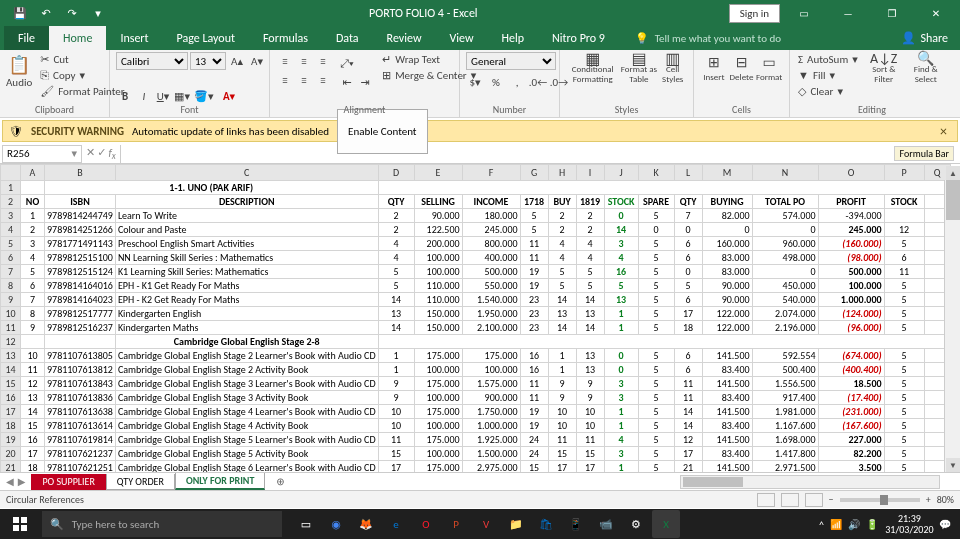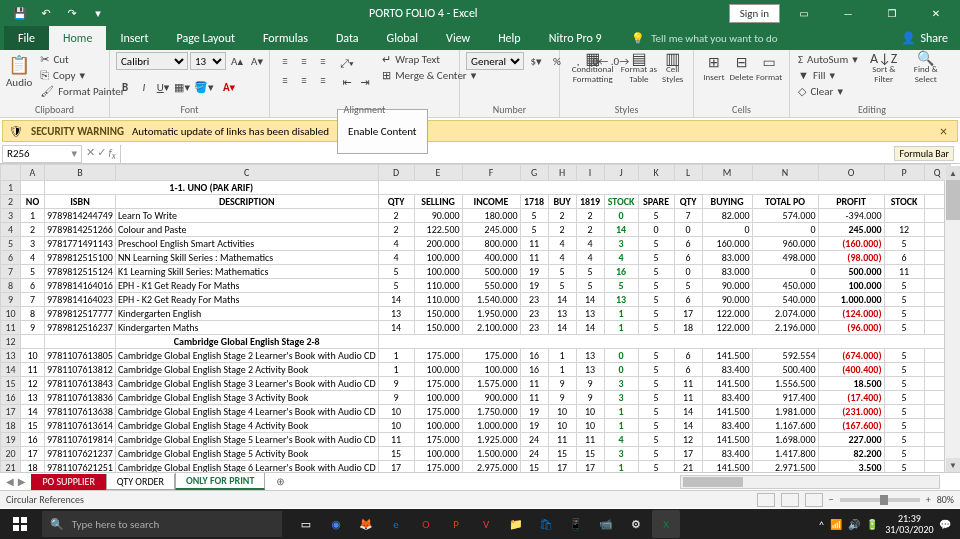--- a/index.html
+++ b/index.html
@@ -52,21 +52,21 @@
 
 .grid-wrap { position: relative; height: 308px; overflow: hidden; }
 .grid { border-collapse: collapse; table-layout: fixed; font-size: 10px; }
 .grid th, .grid td { border: 1px solid #d4d4d4; height: 13px; padding: 0 2px; white-space: nowrap; overflow: hidden; }
 .grid .colhdr th { background: #e6e6e6; text-align: center; font-weight: normal; color: #333; height: 16px; }
 .grid .rowhdr { background: #e6e6e6; text-align: center; font-weight: normal; width: 20px; color: #333; }
 .grid .hdr { background: #fff; font-weight: bold; text-align: center; }
 .grid td.num { text-align: right; }
 .grid td.ctr { text-align: center; }
 .grid td.grn { color: #0a8020; font-weight: bold; }
-.grid td.redb { color: #c00; font-weight: bold; }
+.grid td.redb { color: #c00; font-weight: bold; font-style: italic; }
 .section-row td { text-align: center; font-weight: bold; }
 .vscroll { position: absolute; right: 0; top: 16px; bottom: 0; width: 16px; background: #f0f0f0; border-left: 1px solid #ccc; }
 .vscroll-thumb { position: absolute; top: 0; width: 14px; height: 40px; background: #c0c0c0; left: 1px; }
 .vscroll-arr { position: absolute; width: 14px; height: 14px; left: 1px; background: #e0e0e0; display: flex; align-items: center; justify-content: center; font-size: 8px; color: #555; }
 
 
 .sheet-tabs { height: 18px; display: flex; align-items: center; border-top: 1px solid #ccc; background: #fff; font-size: 10px; position: relative; }
 .st-nav { display: flex; gap: 4px; padding: 0 6px; color: #888; }
 .st-tab { border: 1px solid #aaa; border-top: none; padding: 1px 10px; background: #fff; }
 .st-tab.red { background: #c00020; color: #fff; border-color: #c00020; }
@@ -112,21 +112,21 @@
   </div>
 </div>
 
 <div class="ribbon-tabs">
   <div class="rtab file">File</div>
   <div class="rtab active">Home</div>
   <div class="rtab">Insert</div>
   <div class="rtab">Page Layout</div>
   <div class="rtab">Formulas</div>
   <div class="rtab">Data</div>
-  <div class="rtab">Global</div>
+  <div class="rtab">Review</div>
   <div class="rtab">View</div>
   <div class="rtab">Help</div>
   <div class="rtab">Nitro Pro 9</div>
   <div class="tell-me">
     <span>💡</span>
     <span>Tell me what you want to do</span>
   </div>
   <div class="rtab-spacer"></div>
   <div class="share-btn">
     <span>👤</span>
@@ -149,21 +149,21 @@
         <div class="small-item"><span>⎘</span><span>Copy</span> ▾</div>
         <div class="small-item">
             <span>🖌</span>
             <span>Format Painter</span>
           </div>
       </div>
     </div>
     <div class="rg-label">Clipboard</div>
   </div>
   <div class="ribbon-group" style="width:160px">
-    <div class="rg-inner" style="flex-direction:column;gap:8px">
+    <div class="rg-inner" style="flex-direction:column;gap:17px">
       <div style="display:flex;gap:2px">
         <select class="font-select" style="width:72px"><option>Calibri</option></select>
         <select class="font-select" style="width:36px"><option>13</option></select>
         <span class="ag-btn">A▴</span>
         <span class="ag-btn">A▾</span>
       </div>
       <div class="style-row">
         <span class="ag-btn">
             <b>B</b>
           </span>
@@ -199,21 +199,21 @@
         <div class="small-item">
             <span>↵</span>
             <span>Wrap Text</span>
           </div>
         <div class="small-item"><span>⊞</span><span>Merge &amp; Center</span> ▾</div>
       </div>
     </div>
     <div class="rg-label">Alignment</div>
   </div>
   <div class="ribbon-group" style="width:100px">
-    <div class="rg-inner" style="flex-direction:row;gap:3px">
+    <div class="rg-inner" style="flex-direction:column;gap:3px">
       <select class="font-select" style="width:90px"><option>General</option></select>
       <div class="style-row" style="gap:3px">
         <span class="ag-btn">$▾</span>
         <span class="ag-btn">%</span>
         <span class="ag-btn">,</span>
         <span class="ag-btn">.0←</span>
         <span class="ag-btn">.0→</span>
       </div>
     </div>
     <div class="rg-label">Number</div>

